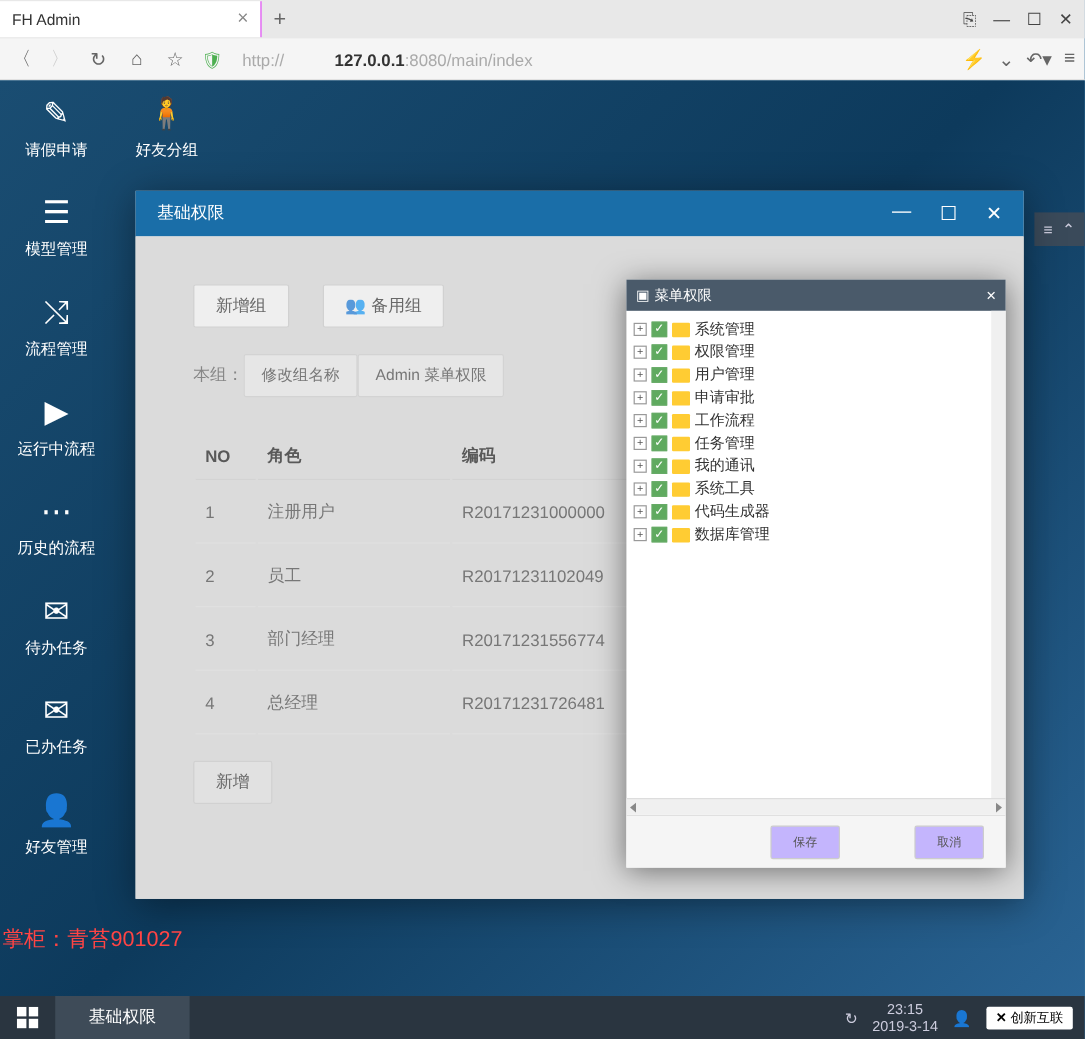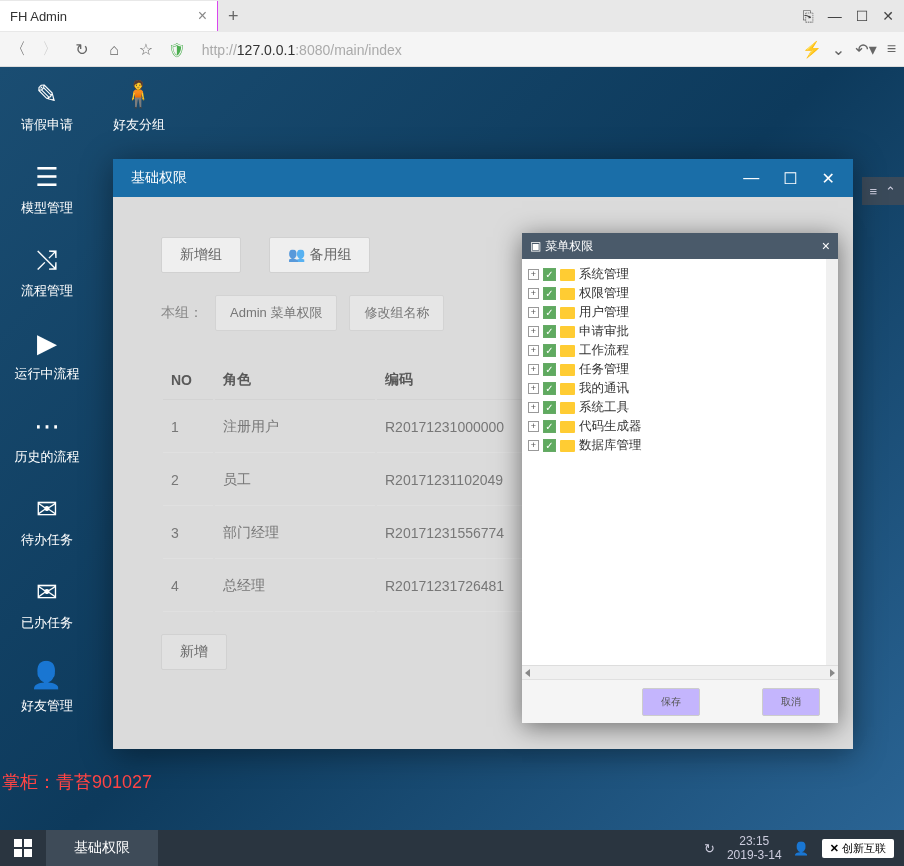--- a/index.html
+++ b/index.html
@@ -11,42 +11,42 @@
 .tab { height: 30px; width: 218px; background: #fff; display: flex; align-items: center; padding: 0 10px; font-size: 13px; color: #333; border-right: 1px solid #d946ef; }
 .tab-close { margin-left: auto; cursor: pointer; color: #888; font-size: 16px; }
 .tab-add { padding: 0 10px; color: #666; font-size: 18px; cursor: pointer; }
 .win-controls { margin-left: auto; display: flex; gap: 14px; padding-right: 10px; color: #444; font-size: 14px; }
 .win-controls span { cursor: pointer; }
 .addr-row { height: 35px; display: flex; align-items: center; padding: 0 8px; gap: 12px; }
 .nav-btn { width: 20px; height: 20px; color: #666; cursor: pointer; display: flex; align-items: center; justify-content: center; }
 .nav-btn.disabled { color: #ccc; }
 .addr-bar { flex: 1; font-size: 14px; color: #333; }
 .addr-bar .grey { color: #aaa; }
-.addr-bar .dark { color: #333; font-weight: 400; }
+.addr-bar .dark { color: #333; font-weight: 700; margin-left: 42px; }
 .right-icons { display: flex; gap: 10px; color: #666; }
 .shield { color: #4caf50; font-size: 14px; margin-right: 4px; }
 
 
 .desktop { position: absolute; top: 67px; left: 0; right: 0; bottom: 36px; background: linear-gradient(135deg, #1a4d72 0%, #0d3a5c 50%, #2a6494 100%); }
 .left-icons { position: absolute; left: 0; top: 12px; width: 94px; display: flex; flex-direction: column; gap: 28px; }
 .desk-icon { display: flex; flex-direction: column; align-items: center; color: #fff; font-size: 13px; cursor: pointer; gap: 6px; }
 .desk-icon .ico { font-size: 26px; color: #fff; }
 .second-col { position: absolute; left: 94px; top: 12px; width: 90px; display: flex; flex-direction: column; gap: 28px; }
 
 
 .app-window { position: absolute; left: 113px; top: 92px; width: 740px; height: 590px; background: #e9e9e9; box-shadow: 0 4px 30px rgba(0,0,0,0.4); }
 .app-titlebar { height: 38px; background: #1a6ea8; color: #fff; display: flex; align-items: center; padding: 0 18px; font-size: 14px; }
 .app-titlebar .win-btns { margin-left: auto; display: flex; gap: 24px; }
 .app-titlebar .win-btns span { cursor: pointer; font-size: 16px; }
 .app-body { padding: 40px 48px; background: #e9e9e9; position: relative; height: calc(100% - 38px); }
 .tab-buttons { display: flex; gap: 28px; margin-bottom: 22px; }
 .tab-btn { padding: 8px 18px; background: #fff; border: 1px solid #ddd; color: #666; font-size: 14px; cursor: pointer; border-radius: 2px; }
 .tab-btn.active { background: #9e9e9e; color: #fff; border-color: #9e9e9e; }
 .tab-btn .mini-ico { margin-right: 4px; opacity: 0.7; }
-.group-row { display: flex; align-items: center; gap: 12px; margin-bottom: 28px; color: #888; font-size: 14px; }
+.group-row { display: flex; align-items: center; margin-bottom: 28px; color: #888; font-size: 14px; }
 .grey-btn { padding: 8px 14px; background: #f5f5f5; border: 1px solid #e0e0e0; color: #777; font-size: 13px; cursor: pointer; border-radius: 2px; }
 .table { width: 100%; }
 .table th { text-align: left; padding: 10px 8px; color: #555; font-size: 14px; font-weight: 600; border-bottom: 1px solid #e0e0e0; }
 .table td { padding: 16px 8px; color: #777; font-size: 14px; border-bottom: 1px solid #eee; }
 .add-btn { margin-top: 20px; padding: 8px 18px; background: #f0f0f0; border: 1px solid #ddd; color: #666; cursor: pointer; font-size: 14px; border-radius: 2px; }
 
 
 .right-strip { position: absolute; right: 0; top: 110px; height: 28px; background: #3a4a5a; display: flex; align-items: center; padding: 0 8px; gap: 8px; color: #ccd; font-size: 13px; }
 
 
@@ -177,22 +177,22 @@
       </div>
     </div>
     <div class="app-body">
       <div class="scrim"></div>
       <div class="tab-buttons" id="group-tabs">
           <button class="tab-btn">新增组</button>
           <button class="tab-btn"><span class="mini-ico">👥</span>备用组</button>
         </div>
       <div class="group-row">
         <span>本组：</span>
+        <button class="grey-btn">修改组名称</button>
         <button class="grey-btn">Admin 菜单权限</button>
-        <button class="grey-btn">修改组名称</button>
       </div>
       <table class="table">
         <thead>
             <tr>
           <th style="width:50px">NO</th>
           <th style="width:160px">角色</th>
           <th>编码</th>
         </tr>
           </thead>
         <tbody id="role-rows">

